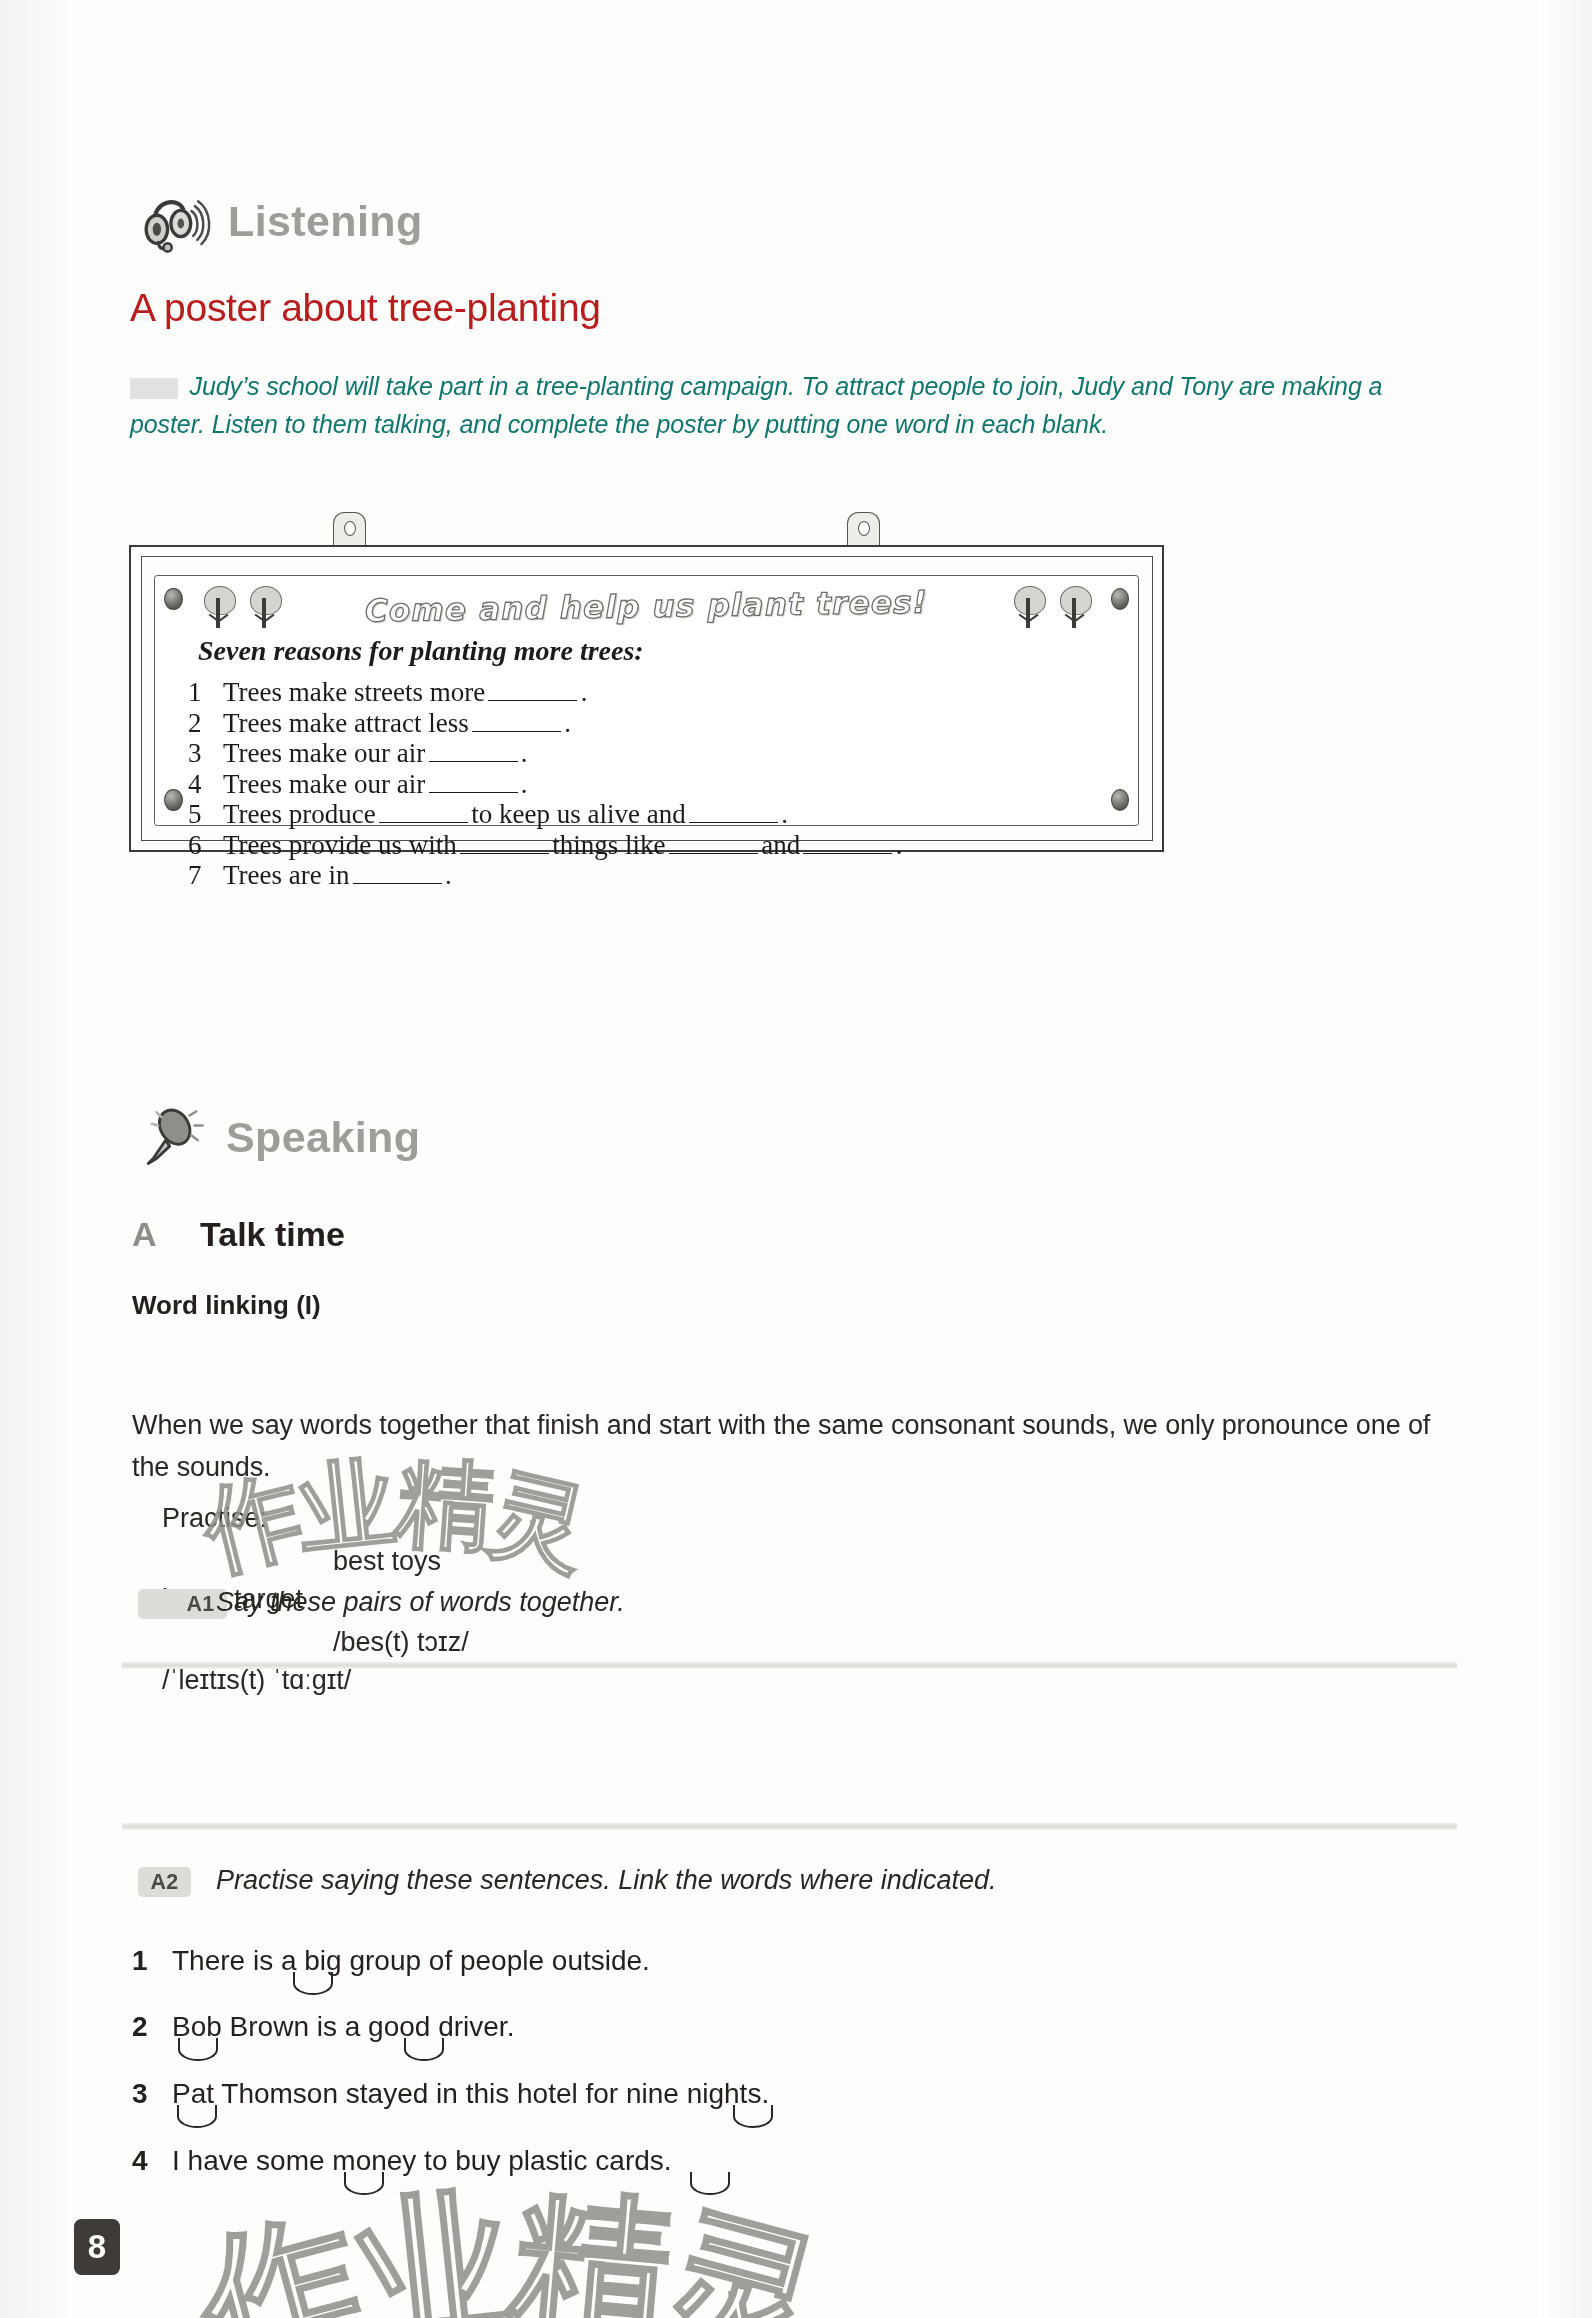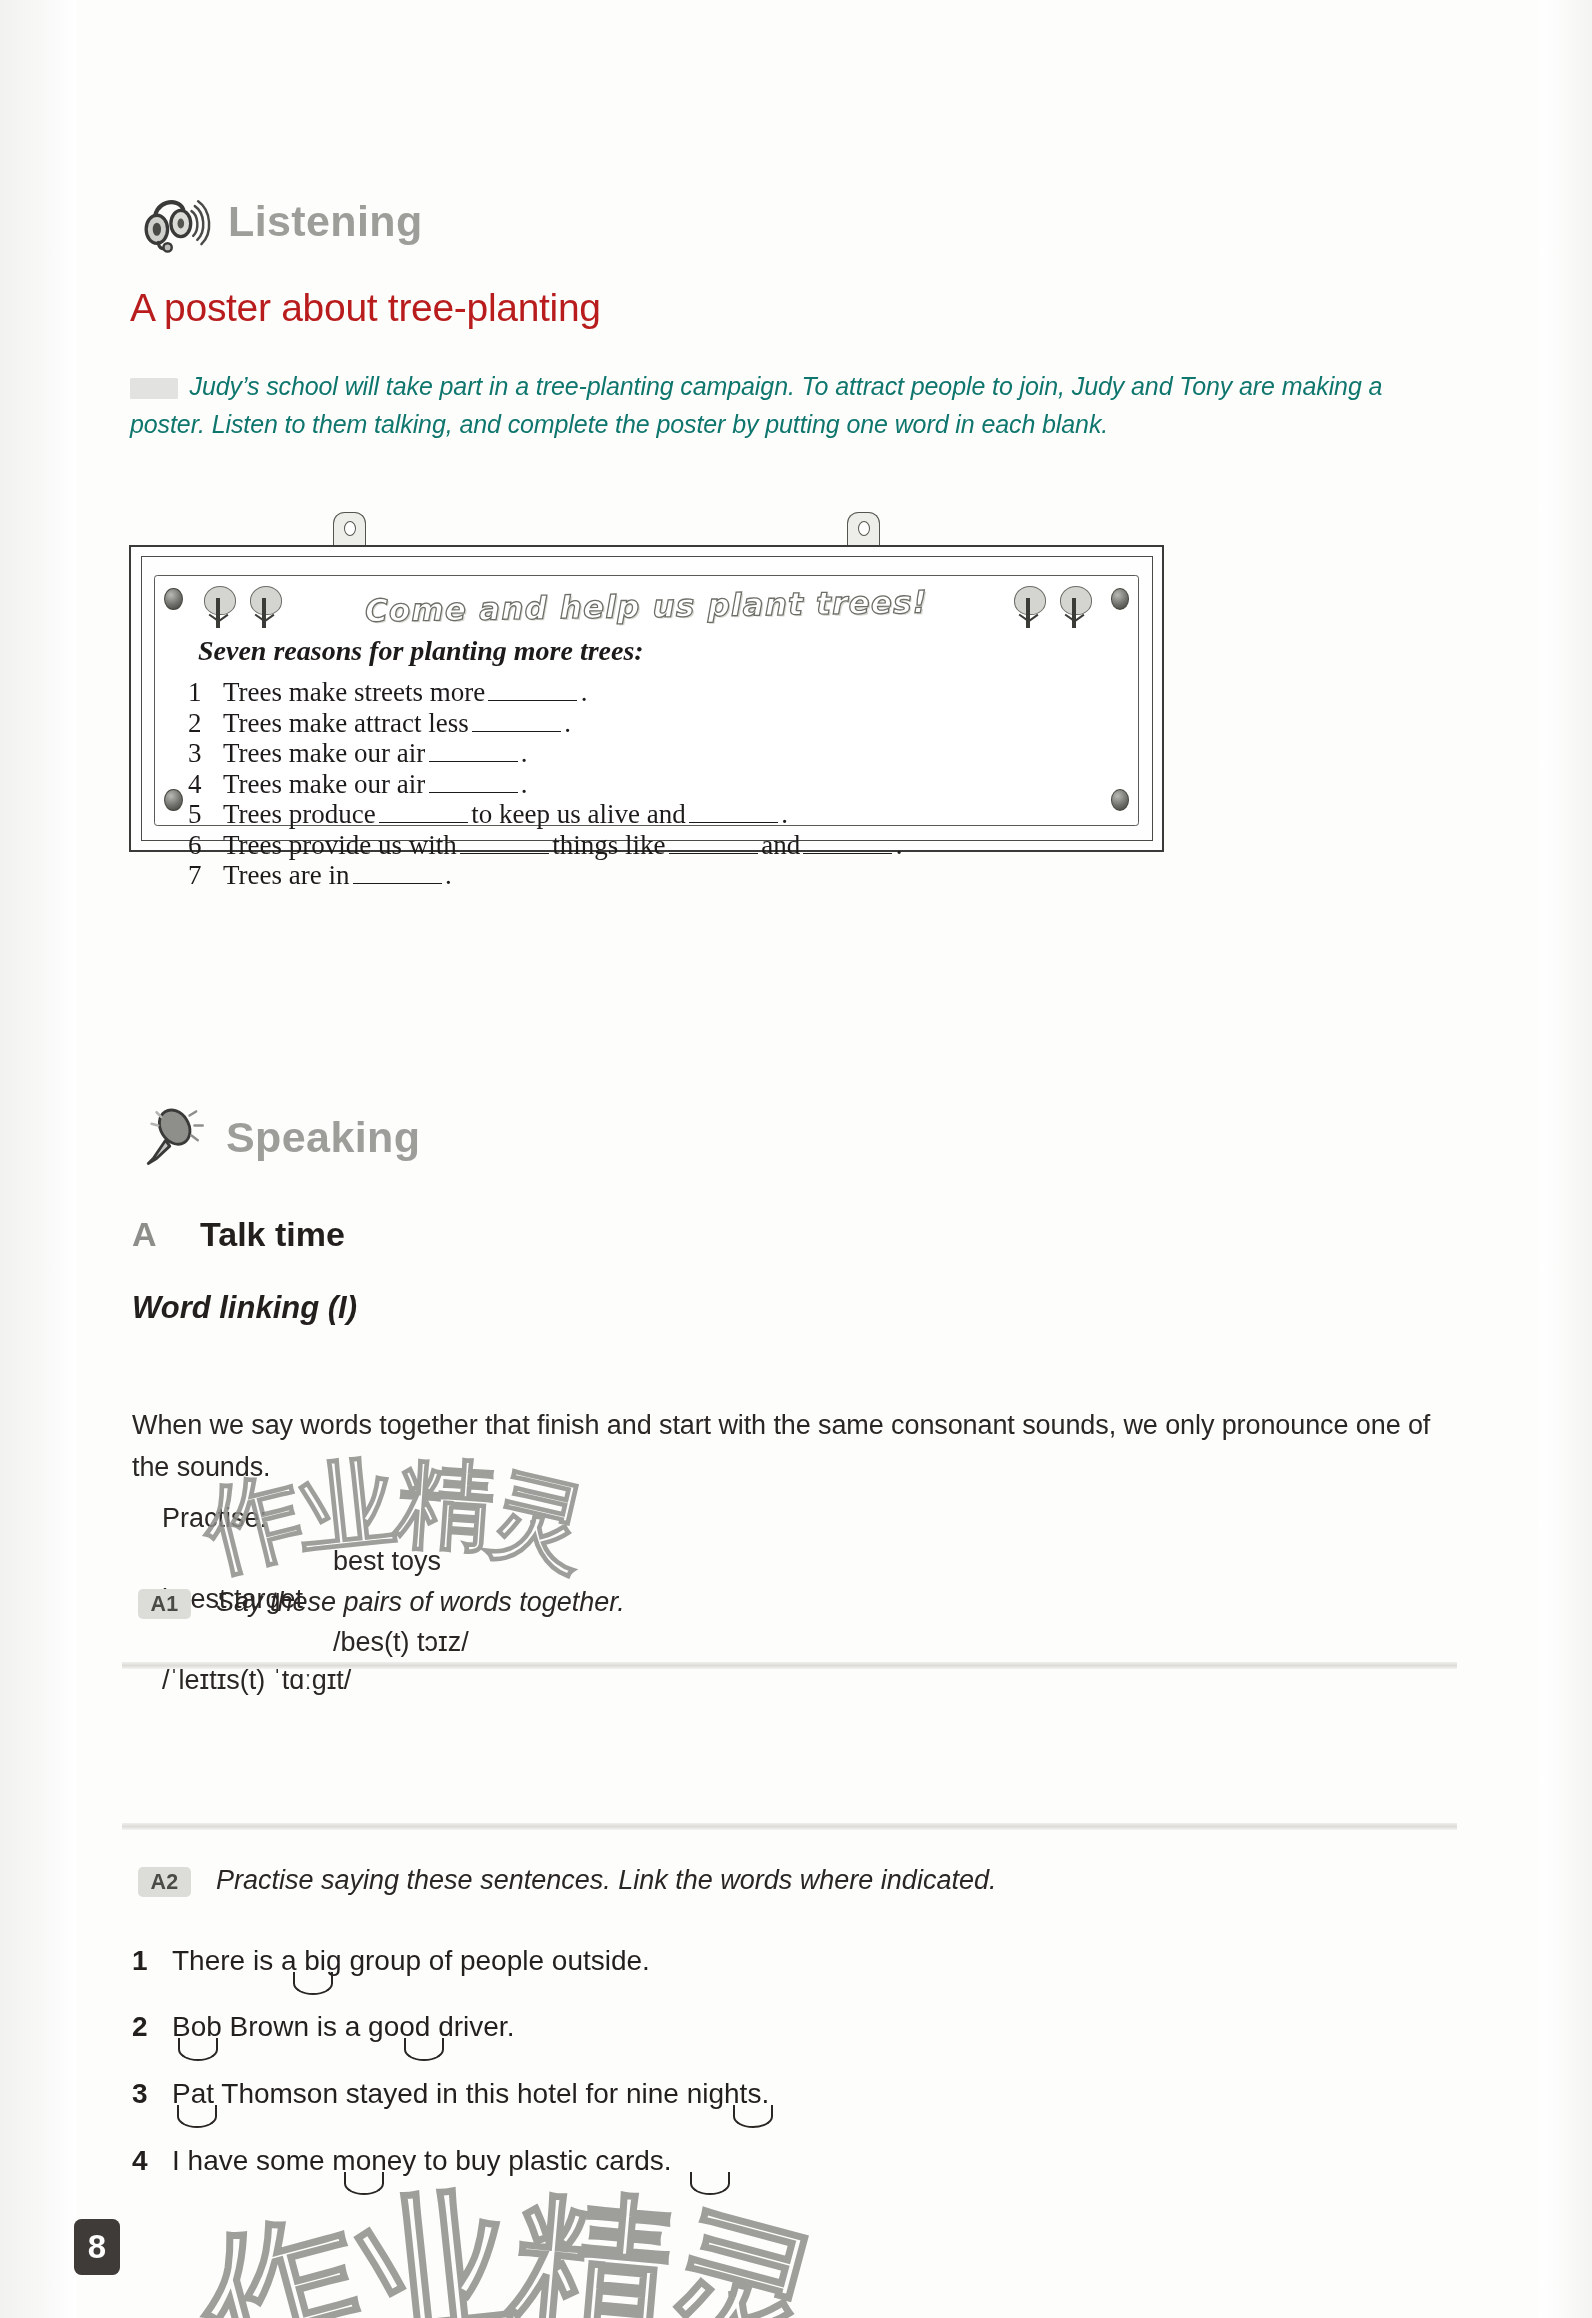--- a/index.html
+++ b/index.html
@@ -64,24 +64,23 @@
   
   .h-topic {
     position: absolute;
     font-size: 39px;
     font-weight: normal;
     color: #b91c1c;
     letter-spacing: -0.3px;
   }
   .h-sub {
     position: absolute;
-    font-size: 31px;
+    font-size: 26px;
     font-weight: bold;
     color: #231f1d;
-    font-style: italic;
   }
   .task-letter {
     position: absolute;
     font-size: 34px;
     font-weight: bold;
     color: #8d8d89;
   }
   .task-name {
     position: absolute;
     font-size: 34px;
@@ -491,21 +490,21 @@
     <span>latest target</span>
     <span style="display:inline-block; width:21.4px;"></span>
     <span>/ˈleɪtɪs(t) ˈtɑːgɪt/</span>
   </div>
   <div class="examples" style="left:303px; top:1500px;">
     <span>best toys</span>
     <span style="display:inline-block; width:21.4px;"></span>
     <span>/bes(t) tɔɪz/</span>
   </div>
 
-  <div class="badge" style="left:138px; top:1589px;">A1</div>
+  <div class="badge" style="left:138px; top:1589px;padding-left:36px;">A1</div>
   <div class="badge-caption" style="left:216px; top:1587px;">Say these pairs of words together.</div>
 
   <div class="rule" style="left:122px; top:1662px; width:1335px;"></div>
   <div class="rule" style="left:122px; top:1823px; width:1335px;"></div>
 
 
   <div class="badge" style="left:138px; top:1867px;">A2</div>
   <div class="badge-caption" style="left:216px; top:1865px;">Practise saying these sentences. Link the words where indicated.</div>
 
   <div class="sent" style="left:132px; top:1945px;">

